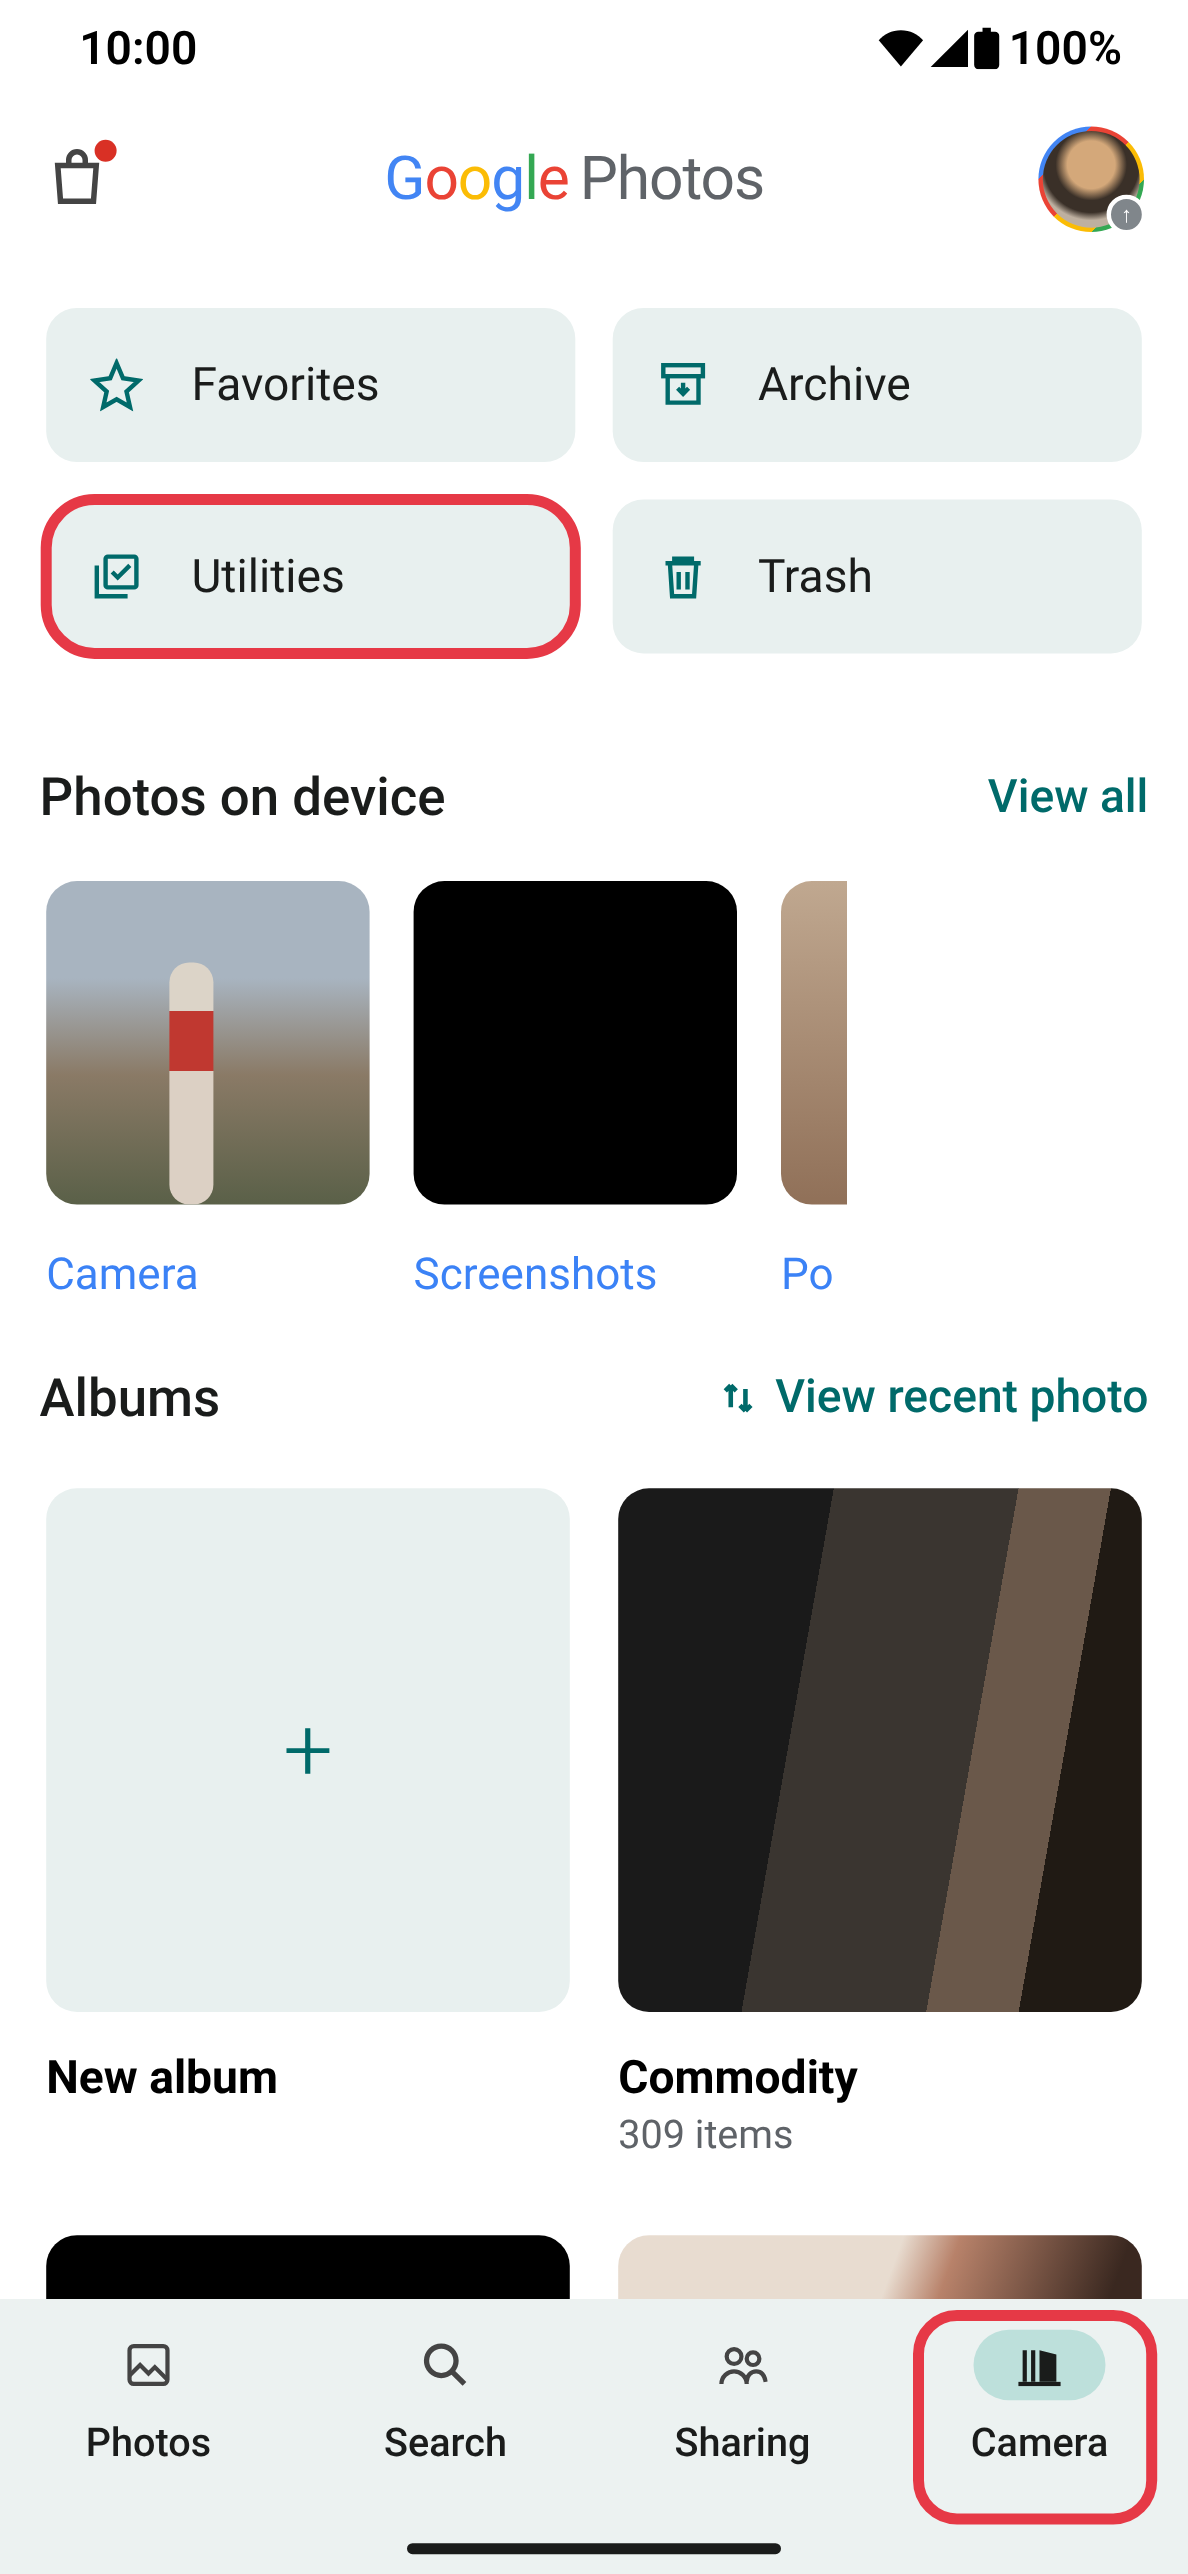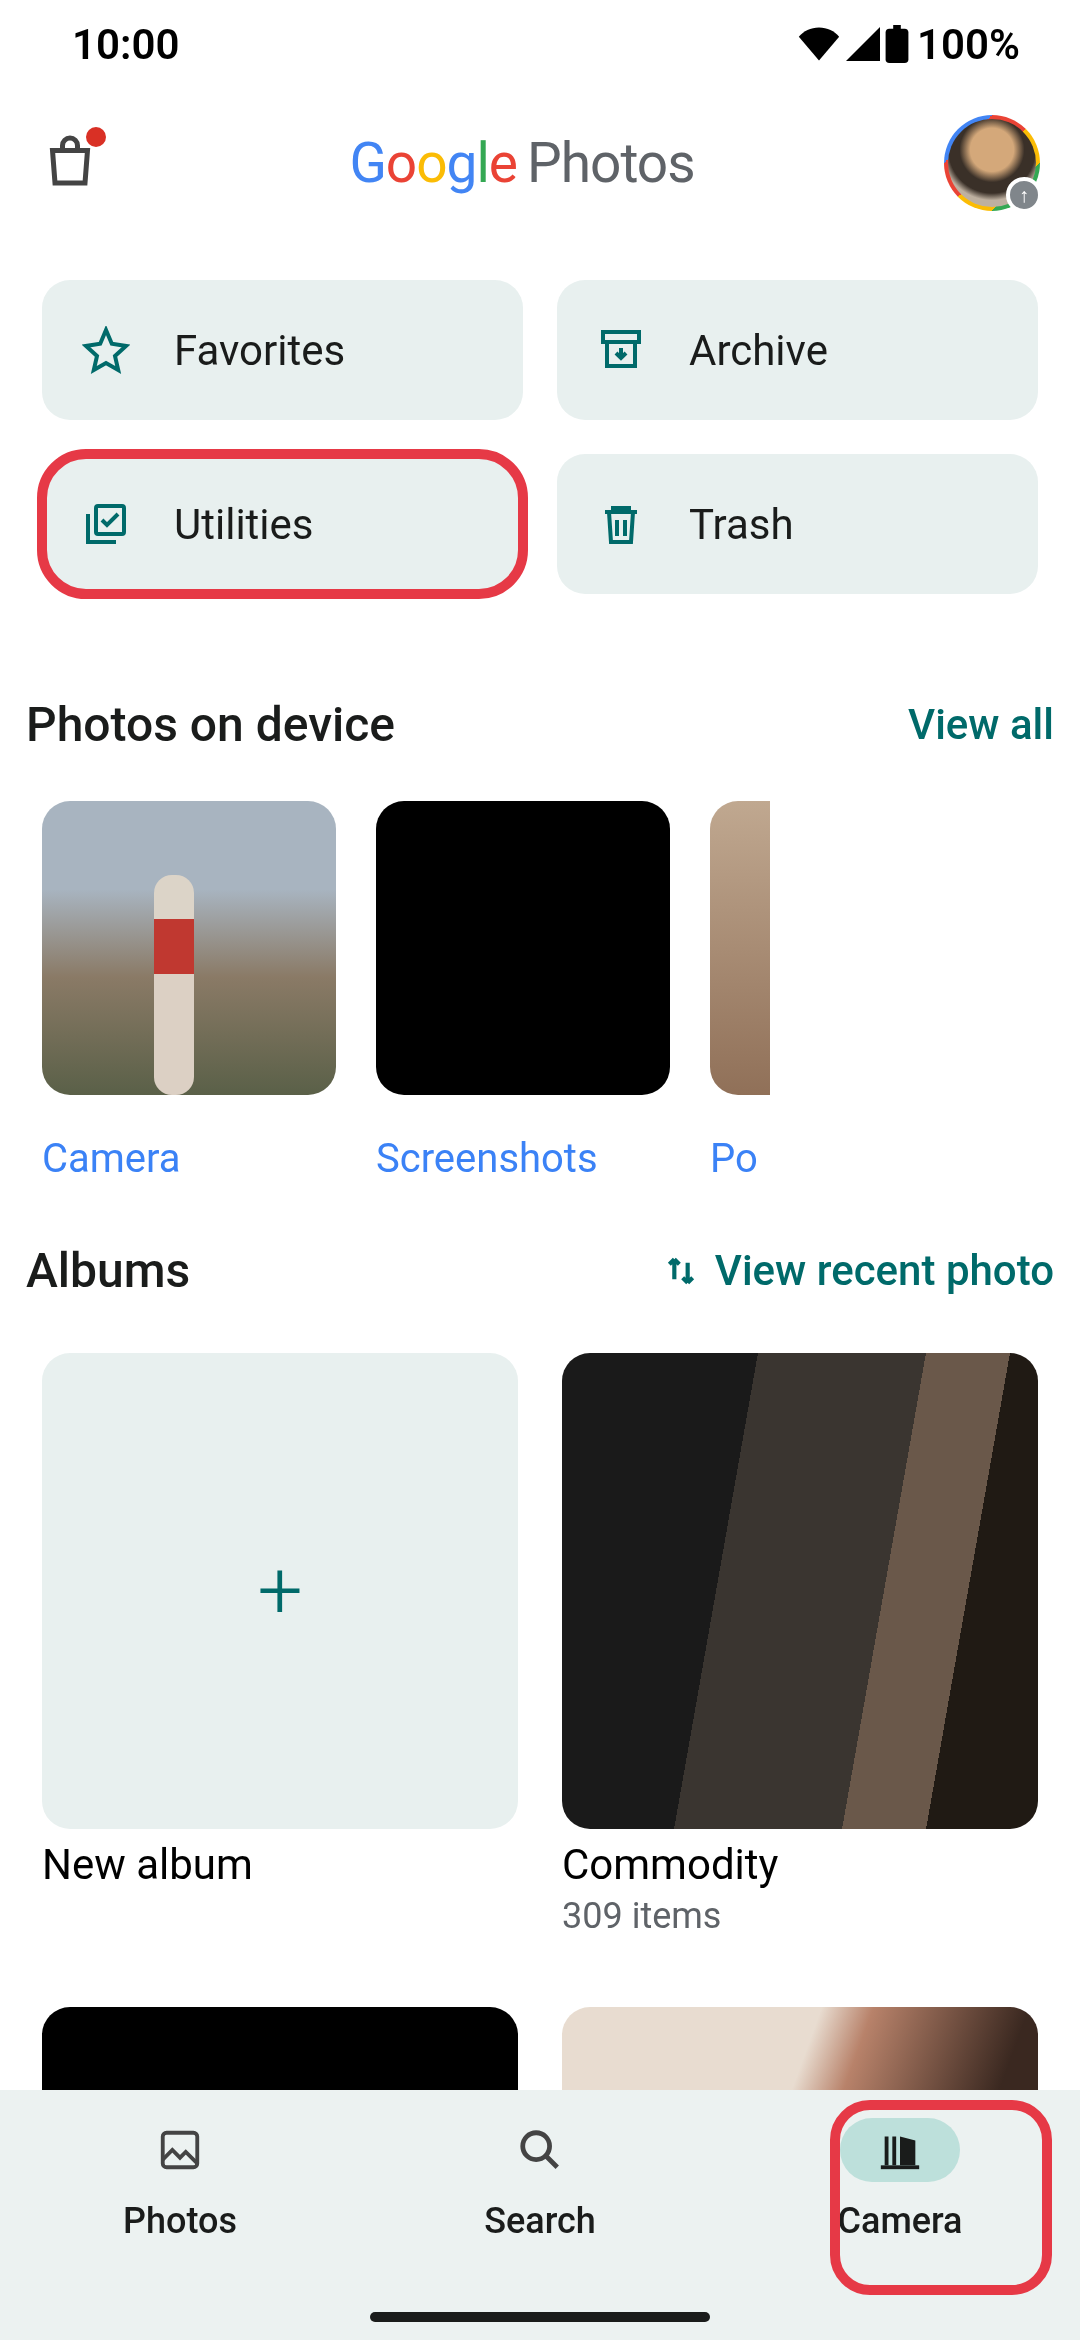--- a/index.html
+++ b/index.html
@@ -94,21 +94,21 @@
 .chip svg { width: 48px; height: 48px; flex-shrink:0; }
 .highlight-red {
   border-radius: 44px;
   outline: 10px solid #e63946;
   outline-offset: -5px;
 }
 .section-hdr {
   display: flex;
   justify-content: space-between;
   align-items: center;
-  padding: 60px 26px 30px;
+  padding: 60px 36px 30px;
 }
 .section-title { font-size: 48px; font-weight: 500; color:#1a1c1b; }
 .section-link { font-size: 42px; color: #006a6a; font-weight: 500; }
 .sort-link { display:flex; align-items:center; gap:14px; font-size: 42px; color:#006a6a; font-weight:500;}
 .h-scroll {
   display: flex;
   gap: 40px;
   padding: 18px 0 0 42px;
   overflow: hidden;
 }
@@ -149,21 +149,21 @@
 .album .cover {
   width: 100%;
   aspect-ratio: 1/1;
   border-radius: 28px;
   background: #e8f0ef;
 }
 .album.new .cover {
   display:flex; align-items:center; justify-content:center;
   color:#006a6a; font-size:80px; font-weight:300;
 }
-.album .atitle { font-size: 42px; margin-top: 11px; }
+.album .atitle { font-size: 42px; margin-top: 36px; font-weight: bold; }
 .album .asub { font-size: 36px; color:#5f6368; margin-top:6px;}
 .cover.people {
   background: linear-gradient(100deg,#1a1a1a 0 35%,#3a3530 35% 65%,#6a584a 65% 80%,#201a14 80% 100%);
 }
 .lower-row {
   display: grid;
   grid-template-columns: 1fr 1fr;
   gap: 44px;
   padding: 30px 42px 0;
 }
@@ -345,20 +345,30 @@
   </div>
   <div class="nav-item">
     <div class="nav-icon-wrap">
         <svg viewBox="0 0 24 24" fill="none" stroke="#444" stroke-width="2.5">
           <circle cx="10" cy="10" r="7"></circle>
           <path d="M15 15l6 6"></path>
         </svg>
       </div>
     <span class="nav-label">Search</span>
   </div>
+  <div class="nav-item">
+    <div class="nav-icon-wrap">
+        <svg viewBox="0 0 24 24" fill="none" stroke="#444" stroke-width="2">
+          <circle cx="8" cy="8" r="3.5"></circle>
+          <circle cx="17" cy="9" r="3"></circle>
+          <path d="M2 21c0-3.5 3-6 6-6s6 2.5 6 6M14 20c0-3 2-5 4.5-5s4 2 4.5 5"></path>
+        </svg>
+      </div>
+    <span class="nav-label">Sharing</span>
+  </div>
   <div class="nav-item active">
     <div class="nav-icon-wrap">
         <svg viewBox="0 0 24 24" fill="#1a1c1b">
           <path d="M4 20V5h2v15zm4 0V5h2v15zm4 0V5l8 2v13z"></path>
           <rect x="2" y="20" width="20" height="2"></rect>
         </svg>
       </div>
     <span class="nav-label">Camera</span>
   </div>
   <div class="nav-highlight"></div>

